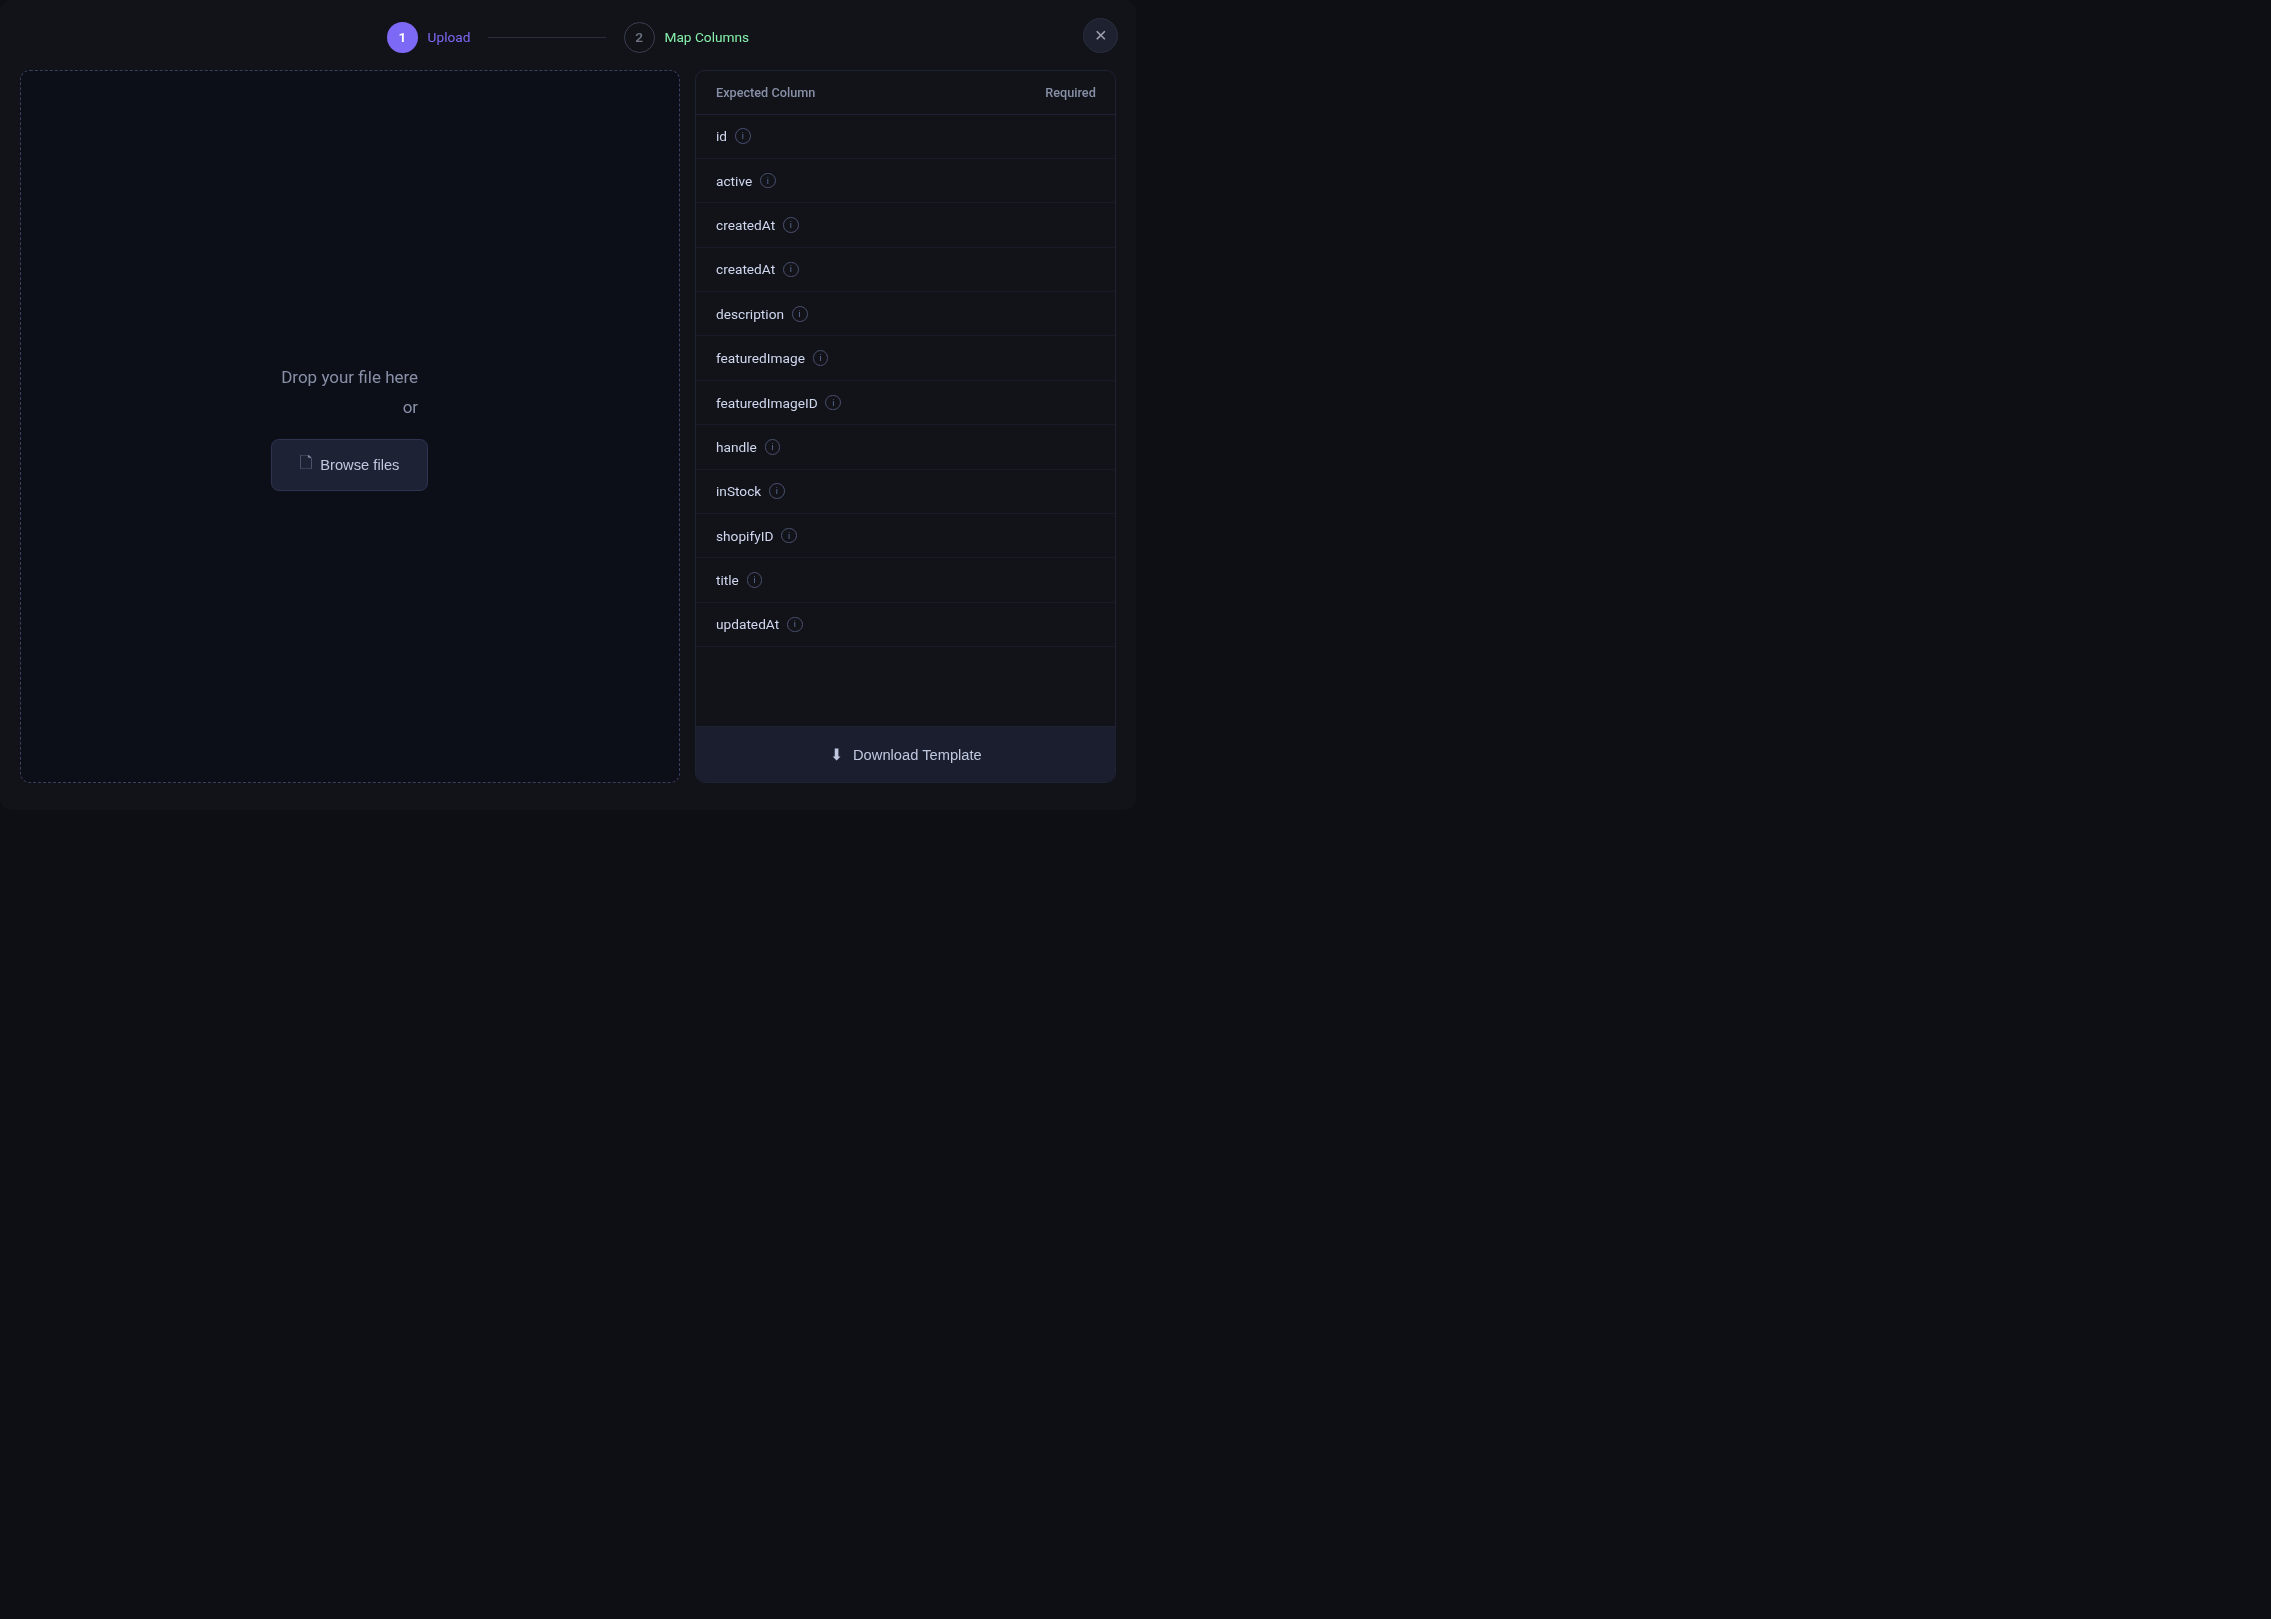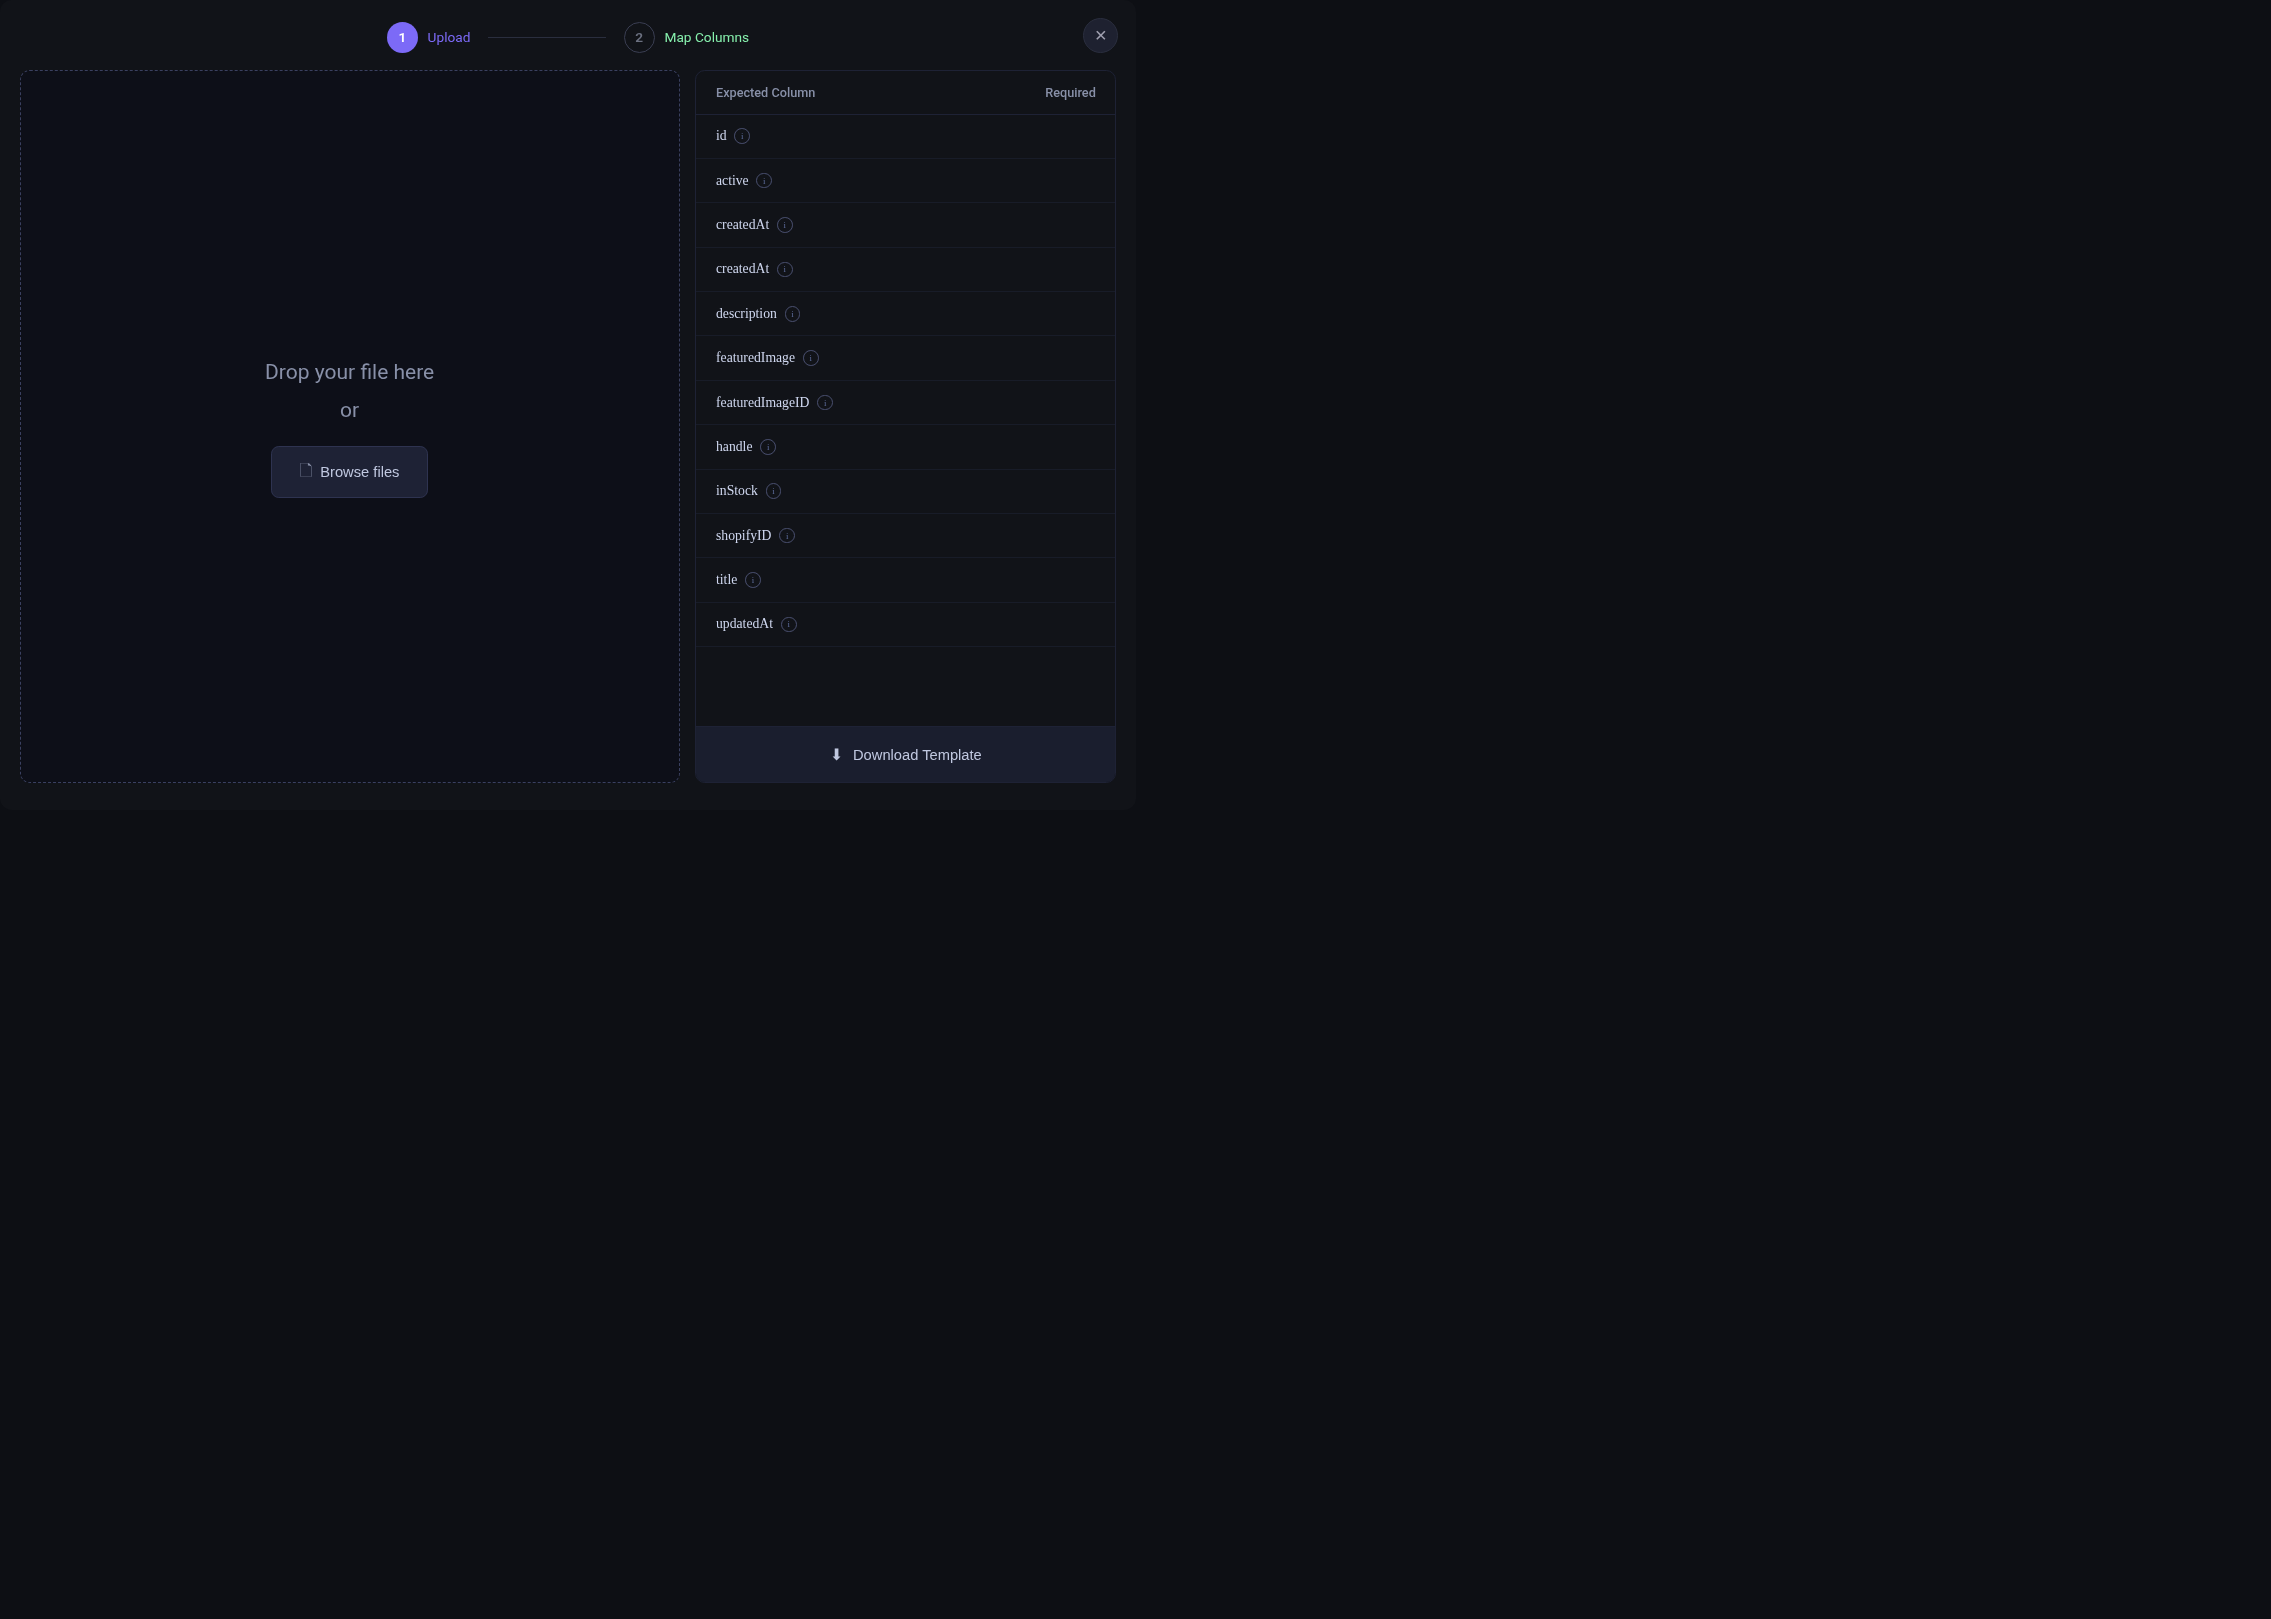--- a/index.html
+++ b/index.html
@@ -117,23 +117,23 @@
       border-radius: 9.8px;
       display: flex;
       flex-direction: column;
       align-items: center;
       justify-content: center;
       background: #0d0f18;
       min-height: 392px;
     }
 
     .drop-text {
-      text-align: center;
+      text-align: right;
       color: #8890a8;
-      font-size: 21px;
+      font-size: 17px;
       margin-bottom: 15.7px;
       line-height: 1.8;
     }
 
     .browse-btn {
       display: flex;
       align-items: center;
       gap: 7.8px;
       background: #1e2235;
       border: 1px solid #2e3350;
@@ -168,21 +168,20 @@
       padding: 13.7px 19.6px;
       border-bottom: 1px solid #1e2235;
       font-size: 12.7px;
       color: #8890a8;
       font-weight: 500;
     }
 
     .columns-list {
       flex: 1;
       overflow-y: auto;
-      font-family: Liberation Serif, serif;
     }
 
     .column-row {
       display: flex;
       align-items: center;
       padding: 13.7px 19.6px;
       border-bottom: 1px solid #181c28;
       gap: 7.8px;
     }
 

